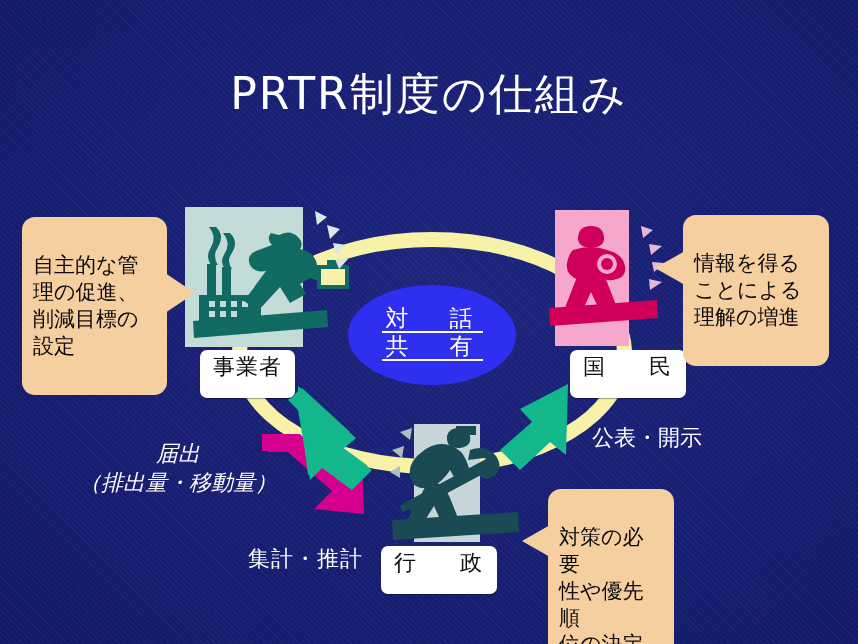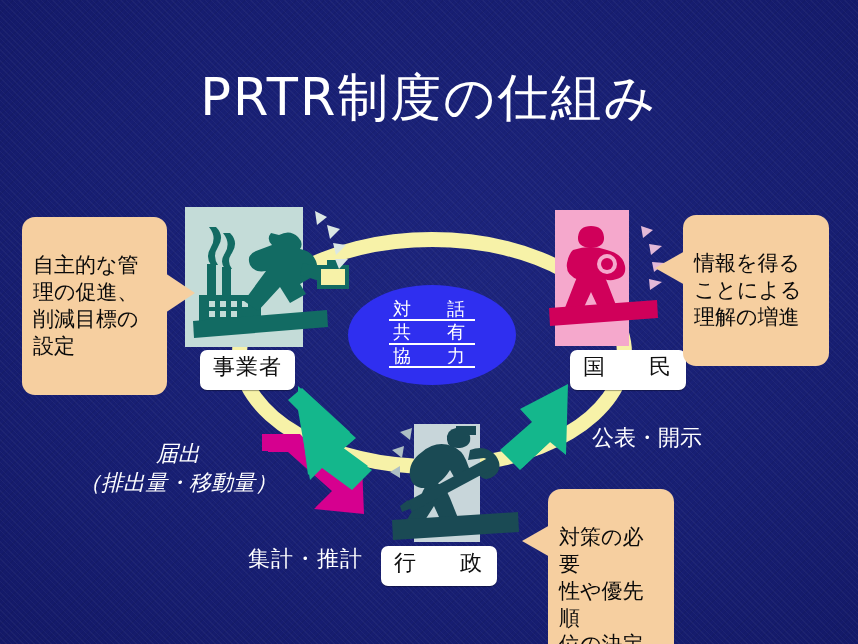--- a/index.html
+++ b/index.html
@@ -20,56 +20,56 @@
     content:"";position:absolute;inset:0;
     background-image:
       repeating-linear-gradient(45deg, rgba(255,255,255,.035) 0 1px, transparent 1px 4px),
       repeating-linear-gradient(-45deg, rgba(0,0,0,.05) 0 1px, transparent 1px 4px);
     pointer-events:none;z-index:1;
   }
 
   
   .title{
     position:absolute;left:0;right:0;top:72px;text-align:center;z-index:10;
-    color:#ffffff;font-size:51px;letter-spacing:2px;line-height:1;
+    color:#ffffff;font-size:44px;letter-spacing:2px;line-height:1;
     font-weight:400;white-space:nowrap;
   }
 
   
   .ring{
     position:absolute;left:232px;top:232px;width:400px;height:242px;
     border:15px solid #f7f2a8;border-radius:50%;
     box-sizing:border-box;z-index:3;
   }
 
   
   .core{
     position:absolute;left:348px;top:285px;width:168px;height:100px;
     background:#2f2ff0;border-radius:50%;z-index:8;
     display:flex;flex-direction:column;align-items:center;justify-content:center;
   }
   .core .ln{
-    color:#ffffff;font-size:18px;line-height:1.02;letter-spacing:9px;
+    color:#ffffff;font-size:23px;line-height:1.02;letter-spacing:9px;
     border-bottom:2px solid #ffffff;padding:0 1px 1px 4px;margin:0 0 2px 0;
     white-space:nowrap;
   }
 
   
   .panel{position:absolute;z-index:5;}
   .panel svg{display:block;overflow:visible;}
 
   #panel-business{left:185px;top:207px;}
   #panel-citizen{left:545px;top:208px;}
   #panel-admin{left:390px;top:424px;}
 
   
   .plate{
     position:absolute;z-index:12;background:#ffffff;border-radius:7px;
     color:#101010;font-size:22px;line-height:1;
-    padding:6px 13px 12px 13px;white-space:nowrap;
+    padding:6px 13px 20px 13px;white-space:nowrap;
     box-shadow:0 1px 1px rgba(0,0,0,.35);
   }
   #plate-business{left:200px;top:350px;letter-spacing:1px;}
   #plate-citizen{left:538px;top:350px;letter-spacing:11px;padding-right:4px;margin-left:32px;}
   #plate-admin{left:381px;top:546px;letter-spacing:11px;padding-right:4px;}
 
   
   .callout{
     position:absolute;z-index:14;background:#f6cfa0;color:#0a0a0a;
     border-radius:13px;font-size:21px;line-height:1.28;padding:8px 11px 9px 11px;
@@ -231,21 +231,20 @@
         <polygon points="22,4 10,8 20,16"></polygon>
         <polygon points="14,22 2,26 12,34"></polygon>
         <polygon points="10,42 0,48 10,54"></polygon>
       </g>
     </svg>
   </div>
 
   <div class="core">
     <div class="ln">対　話</div>
     <div class="ln">共　有</div>
-    <div class="ln">協　力</div>
   </div>
 
   <div class="plate" id="plate-business">事業者</div>
   <div class="plate" id="plate-citizen">国　民</div>
   <div class="plate" id="plate-admin">行　政</div>
 
   <div class="callout" id="callout-left">
     <span>自主的な管
 理の促進、
 削減目標の

